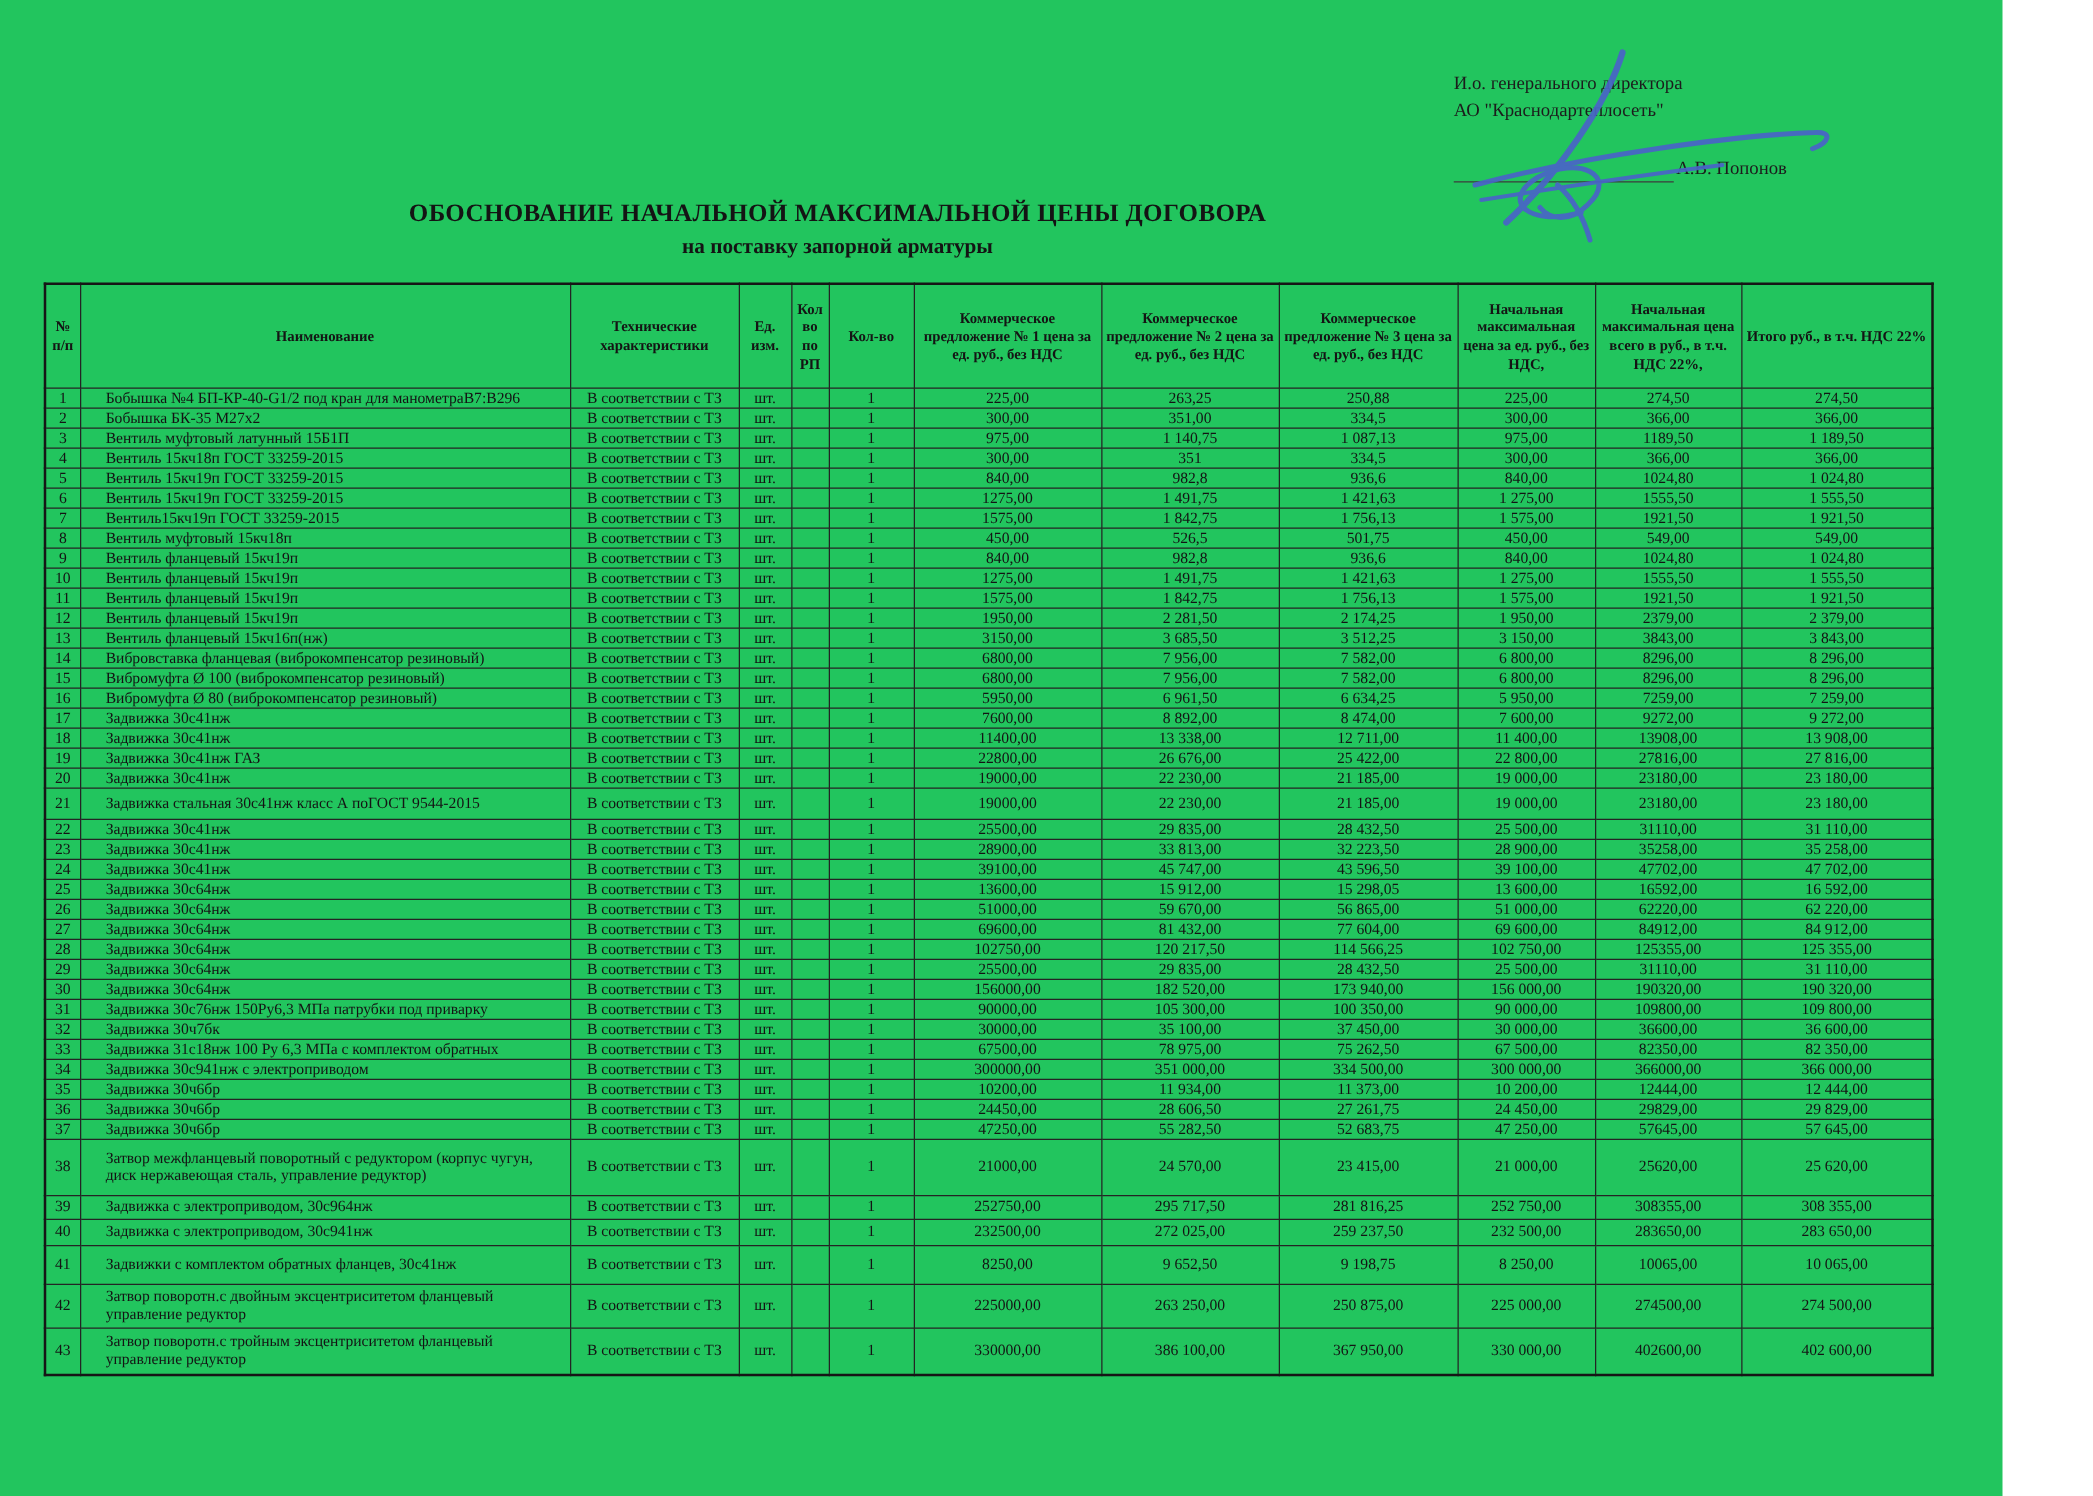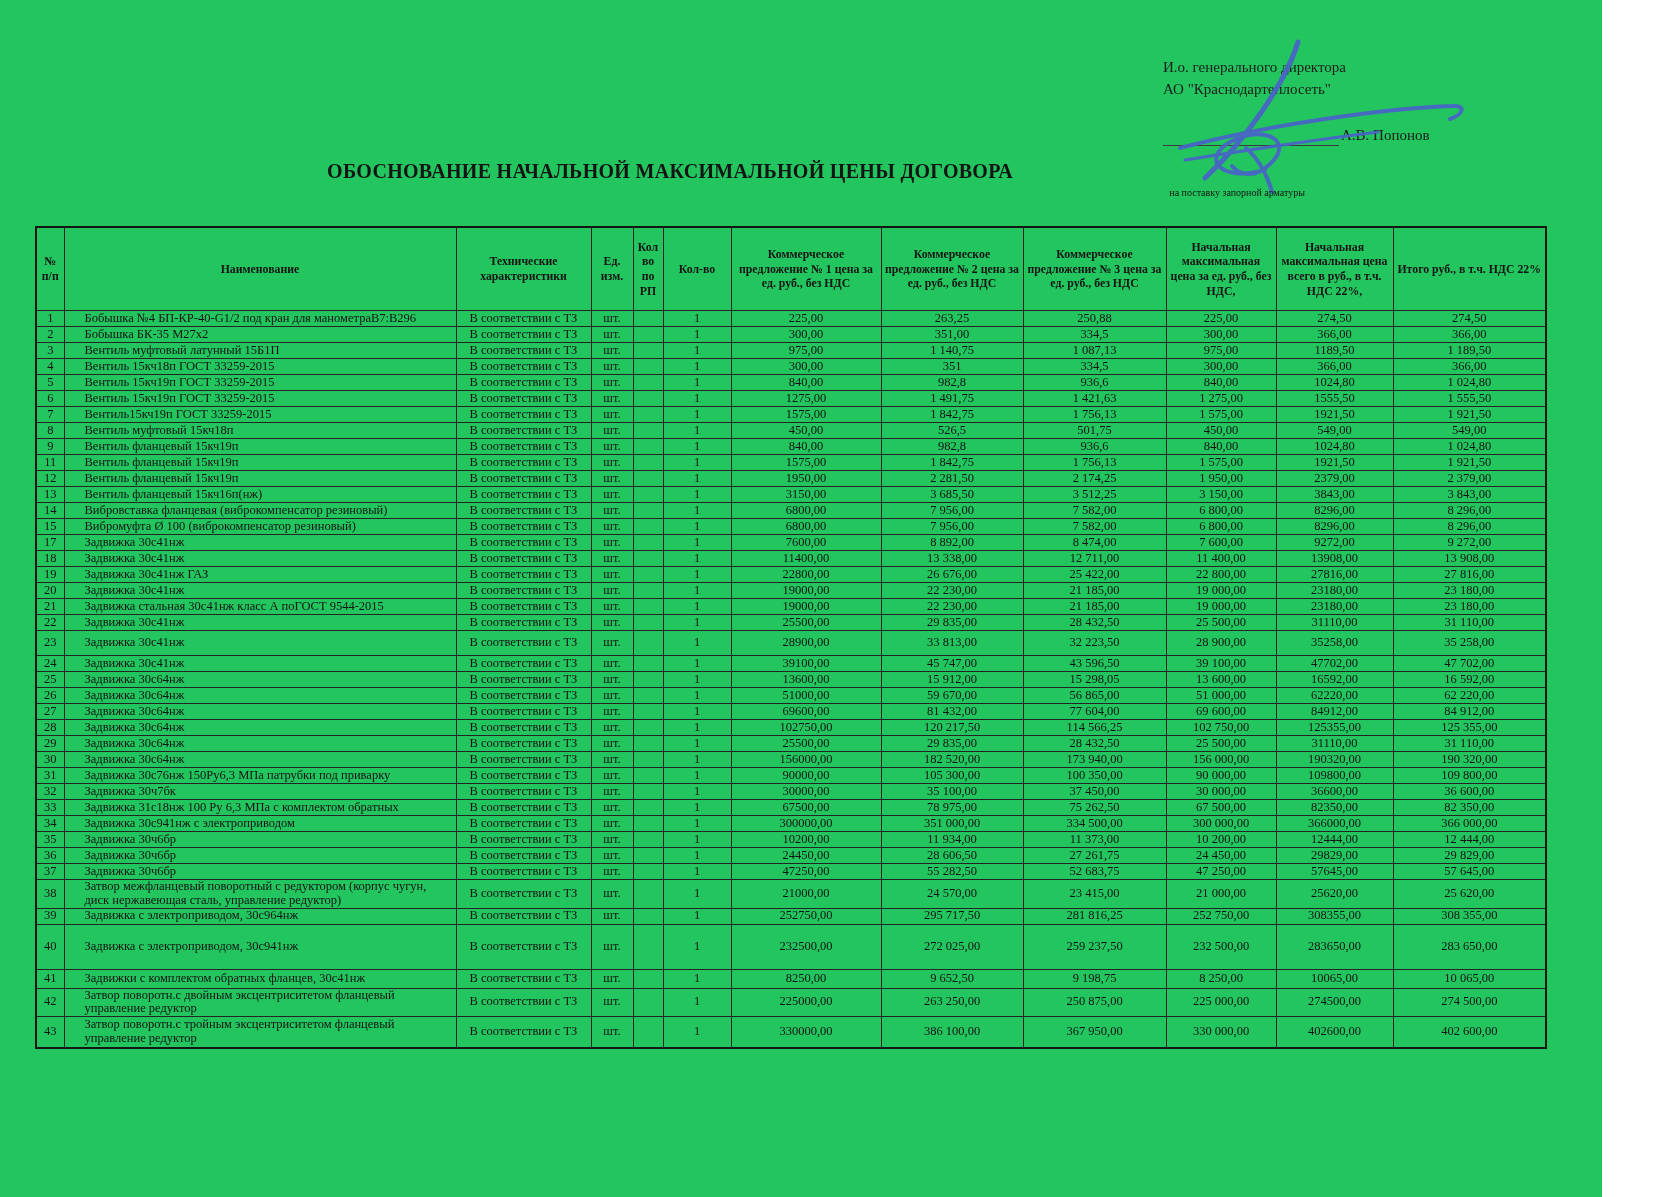--- a/index.html
+++ b/index.html
@@ -20,21 +20,21 @@
     font-size:15px;line-height:1.45;color:#1c1c1c;
   }
   .sig-row{display:flex;align-items:flex-end;margin-top:24px;font-size:15px;}
   .sig-line{display:inline-block;width:176px;height:15px;border-bottom:1.7px solid #3c3c3c;}
   .sig-name{padding-left:2px;}
   .sig-svg{position:absolute;left:1150px;top:20px;width:330px;height:175px;pointer-events:none;}
 
   
   .title-wrap{position:absolute;left:35px;top:160px;width:1270px;text-align:center;}
   .title{font-size:20px;font-weight:bold;letter-spacing:.3px;}
-  .subtitle{font-size:10px;font-weight:normal;margin-top:4px;text-align:right;}
+  .subtitle{font-size:17px;font-weight:bold;margin-top:4px;}
 
   
   table.main{
     position:absolute;left:35px;top:226px;width:1510px;
     border-collapse:collapse;table-layout:fixed;
     border:2.4px solid #161616;
   }
   table.main th, table.main td{
     border:1.4px solid #242424;
     overflow:hidden;
@@ -236,20 +236,34 @@
       <td class="c-qtyrp"></td>
       <td class="c-qty">1</td>
       <td class="c-o1">840,00</td>
       <td class="c-o2">982,8</td>
       <td class="c-o3">936,6</td>
       <td class="c-nmcu">840,00</td>
       <td class="c-nmct">1024,80</td>
       <td class="c-tot">1 024,80</td>
     </tr>
         <tr>
+      <td class="c-num">10</td>
+      <td class="c-name">Вентиль фланцевый  15кч19п</td>
+      <td class="c-tech">В соответствии с ТЗ</td>
+      <td class="c-unit">шт.</td>
+      <td class="c-qtyrp"></td>
+      <td class="c-qty">1</td>
+      <td class="c-o1">1275,00</td>
+      <td class="c-o2">1 491,75</td>
+      <td class="c-o3">1 421,63</td>
+      <td class="c-nmcu">1 275,00</td>
+      <td class="c-nmct">1555,50</td>
+      <td class="c-tot">1 555,50</td>
+    </tr>
+        <tr>
       <td class="c-num">11</td>
       <td class="c-name">Вентиль фланцевый 15кч19п</td>
       <td class="c-tech">В соответствии с ТЗ</td>
       <td class="c-unit">шт.</td>
       <td class="c-qtyrp"></td>
       <td class="c-qty">1</td>
       <td class="c-o1">1575,00</td>
       <td class="c-o2">1 842,75</td>
       <td class="c-o3">1 756,13</td>
       <td class="c-nmcu">1 575,00</td>
@@ -306,20 +320,34 @@
       <td class="c-qtyrp"></td>
       <td class="c-qty">1</td>
       <td class="c-o1">6800,00</td>
       <td class="c-o2">7 956,00</td>
       <td class="c-o3">7 582,00</td>
       <td class="c-nmcu">6 800,00</td>
       <td class="c-nmct">8296,00</td>
       <td class="c-tot">8 296,00</td>
     </tr>
         <tr>
+      <td class="c-num">16</td>
+      <td class="c-name">Вибромуфта Ø 80  (виброкомпенсатор резиновый)</td>
+      <td class="c-tech">В соответствии с ТЗ</td>
+      <td class="c-unit">шт.</td>
+      <td class="c-qtyrp"></td>
+      <td class="c-qty">1</td>
+      <td class="c-o1">5950,00</td>
+      <td class="c-o2">6 961,50</td>
+      <td class="c-o3">6 634,25</td>
+      <td class="c-nmcu">5 950,00</td>
+      <td class="c-nmct">7259,00</td>
+      <td class="c-tot">7 259,00</td>
+    </tr>
+        <tr>
       <td class="c-num">17</td>
       <td class="c-name">Задвижка 30с41нж</td>
       <td class="c-tech">В соответствии с ТЗ</td>
       <td class="c-unit">шт.</td>
       <td class="c-qtyrp"></td>
       <td class="c-qty">1</td>
       <td class="c-o1">7600,00</td>
       <td class="c-o2">8 892,00</td>
       <td class="c-o3">8 474,00</td>
       <td class="c-nmcu">7 600,00</td>

